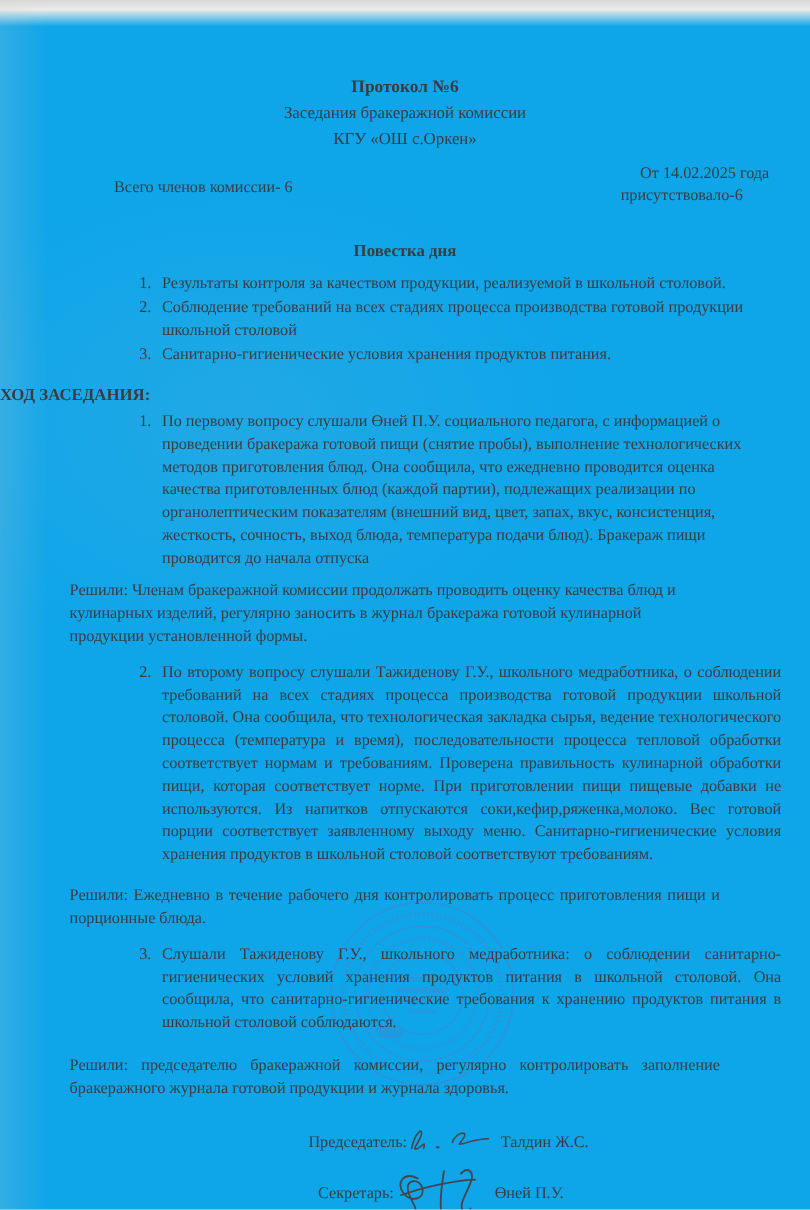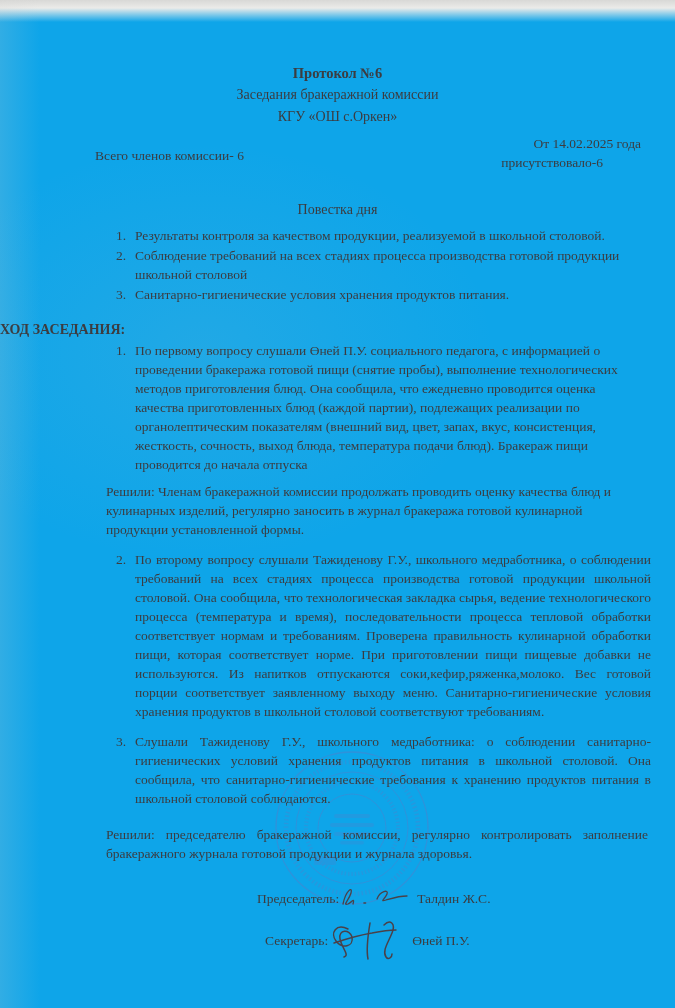--- a/index.html
+++ b/index.html
@@ -32,41 +32,41 @@
   }
   .content { position:relative; z-index:1; }
 
   .header { text-align:center; padding-top:62px; }
   .header .title { font-weight:bold; font-size:14.5px; line-height:22px; }
   .header .sub { font-size:14px; line-height:22px; }
 
   .meta { position:relative; height:52px; margin-top:6px; }
   .meta .total { position:absolute; left:95px; top:12px; }
   .meta .date { position:absolute; right:34px; top:0; }
-  .meta .present { position:absolute; right:72px; top:19px; }
+  .meta .present { position:absolute; right:56px; top:19px; }
 
-  .section-heading { text-align:center; font-weight:normal; margin-top:14px; font-size:14px; }
+  .section-heading { text-align:center; font-weight:bold; margin-top:14px; font-size:14px; }
 
   .agenda-list { margin-top:7px; }
   .li { display:flex; margin-left:116px; }
   .li .num { flex:0 0 19px; }
   .agenda-list .li .text { width:503px; }
   .agenda-list .li { margin-top:1px; }
 
   .hod-heading { font-weight:bold; margin-top:16px; font-size:14px; }
 
   .p-item .text { width:516px; }
   .p-item1 { margin-top:2px; }
   .p-item1 .text { width:505px; text-align:left; }
   .p-item2 { margin-top:11px; }
   .p-item2 .text { text-align:justify; }
   .p-item3 { margin-top:11px; }
   .p-item3 .text { text-align:justify; }
 
-  .decision { margin-left:106px; width:542px; }
+  .decision { margin-left:58px; width:542px; }
   .decision1 { margin-top:8px; }
   .decision2 { margin-top:15px; text-align:justify; }
   .decision3 { margin-top:17px; text-align:justify; }
 
   .signatures { margin-top:21px; }
   .sig-row { display:flex; align-items:center; }
   .sig-row.chairman { margin-left:257px; margin-top:0; }
   .sig-row.secretary { margin-left:265px; margin-top:5px; }
   .sig-scrawl { display:block; margin:0 6px 0 -2px; }
   .sig-scrawl path { fill:none; stroke:#4a4149; stroke-linecap:round; }
@@ -133,20 +133,21 @@
     <div class="li p-item p-item1">
       <span class="num">1.</span>
       <span class="text">По первому вопросу слушали Өней П.У. социального педагога, с информацией о проведении бракеража готовой пищи (снятие пробы), выполнение технологических методов приготовления блюд. Она сообщила, что ежедневно проводится оценка качества приготовленных блюд (каждой партии), подлежащих реализации по органолептическим показателям (внешний вид, цвет, запах, вкус, консистенция, жесткость, сочность, выход блюда, температура подачи блюд). Бракераж пищи проводится до начала отпуска</span>
     </div>
     <div class="decision decision1">Решили:   Членам бракеражной комиссии продолжать проводить оценку качества блюд и кулинарных изделий, регулярно заносить в журнал бракеража готовой кулинарной продукции установленной формы.</div>
 
     <div class="li p-item p-item2">
       <span class="num">2.</span>
       <span class="text">По второму вопросу слушали Тажиденову Г.У., школьного медработника, о соблюдении требований на всех стадиях процесса производства готовой продукции школьной столовой. Она сообщила, что технологическая закладка сырья, ведение технологического процесса (температура и время), последовательности процесса тепловой обработки соответствует нормам и требованиям.  Проверена правильность кулинарной обработки пищи, которая соответствует норме.  При приготовлении пищи пищевые добавки не используются. Из напитков отпускаются соки,кефир,ряженка,молоко. Вес готовой порции соответствует заявленному выходу меню. Санитарно-гигиенические условия хранения продуктов в школьной столовой соответствуют требованиям.</span>
     </div>
+    <div class="decision decision2">Решили: Ежедневно в течение рабочего дня контролировать процесс приготовления пищи и порционные блюда.</div>
 
     <div class="li p-item p-item3">
       <span class="num">3.</span>
       <span class="text">Слушали Тажиденову Г.У., школьного медработника: о соблюдении санитарно-гигиенических условий хранения продуктов питания в школьной столовой. Она сообщила, что санитарно-гигиенические требования к хранению продуктов питания в школьной столовой соблюдаются.</span>
     </div>
     <div class="decision decision3">Решили: председателю бракеражной комиссии, регулярно контролировать заполнение бракеражного журнала готовой продукции и журнала здоровья.</div>
 
     <div class="signatures">
       <div class="sig-row chairman">
         <span>Председатель:</span>

